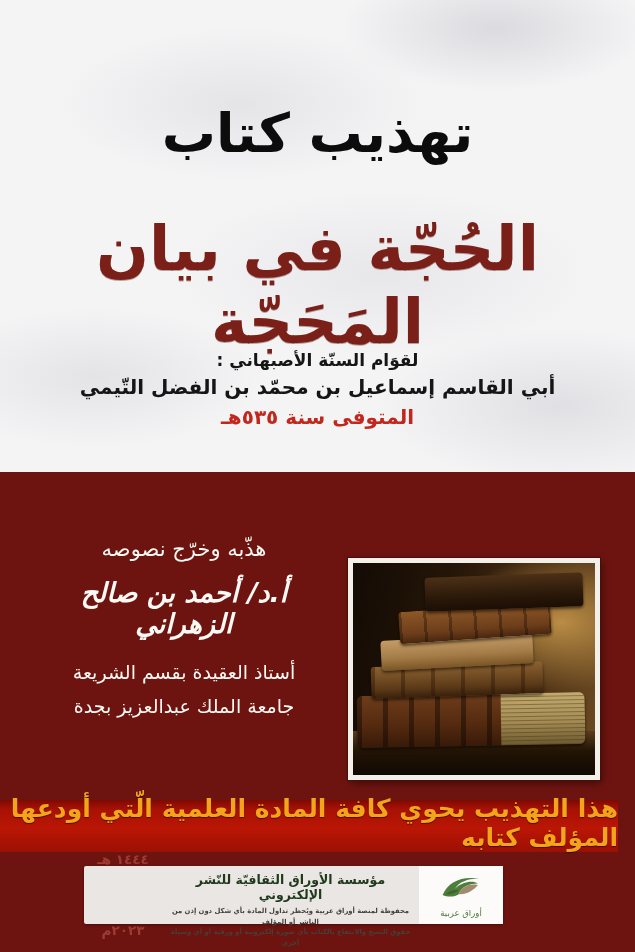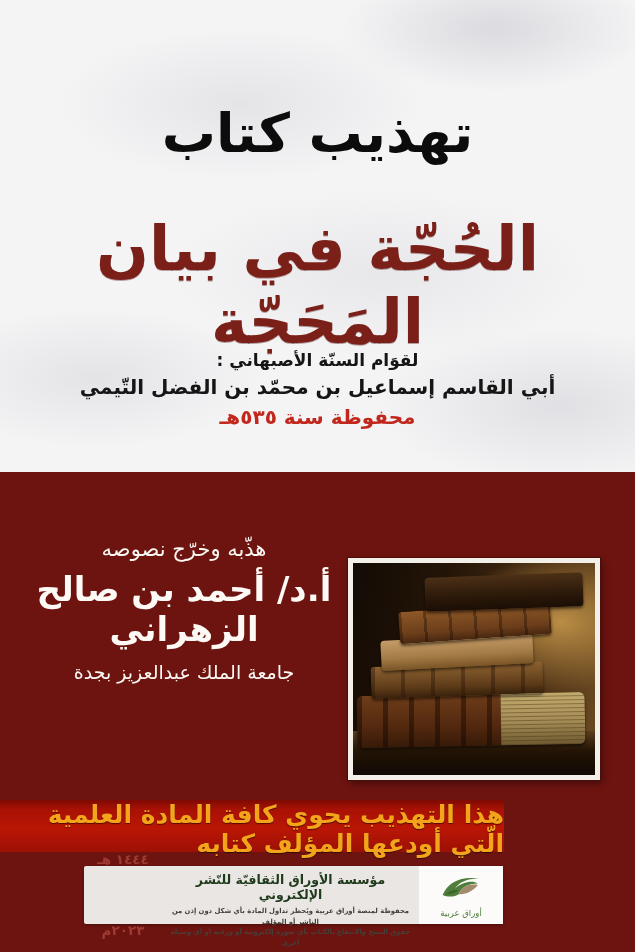--- a/index.html
+++ b/index.html
@@ -24,21 +24,21 @@
     text-shadow:0 1px 0 rgba(60,10,8,.35); }
   .author-block { position:absolute; top:350px; left:0; width:635px; text-align:center; direction:rtl; }
   .author-intro { font-size:17px; font-weight:bold; color:#151515; }
   .author-name  { font-size:20px; font-weight:bold; color:#151515; margin-top:5px; }
   .author-death { font-size:20px; font-weight:bold; color:#c1271c; margin-top:6px; }
 
   
   .editor-block { position:absolute; top:537px; left:28px; width:312px; text-align:center;
     color:#fdf9f4; direction:rtl; }
   .editor-intro { font-size:21px; }
-  .editor-name  { font-size:34px; font-weight:bold; margin-top:8px; }
+  .editor-name  { font-size:27px; font-weight:bold; margin-top:16px;font-style:italic; }
   .editor-line1 { font-size:19px; margin-top:22px; }
   .editor-line2 { font-size:19px; margin-top:12px; }
 
   .photo-frame { position:absolute; left:348px; top:558px; width:252px; height:222px;
     background:#f3f0ea; padding:5px; box-shadow:0 0 0 1px #4a0d09, 2px 3px 8px rgba(0,0,0,.45); }
   .photo { position:relative; width:242px; height:212px; overflow:hidden;
     background:
       radial-gradient(ellipse 150px 95px at 86% 28%, rgba(192,146,72,.95), rgba(90,60,25,0) 72%),
       linear-gradient(100deg, #130b05 0%, #241507 35%, #4a2f14 70%, #6d4b23 100%); }
   .shelf { position:absolute; bottom:0; left:0; width:100%; height:44px;
@@ -57,23 +57,23 @@
   .b5 { left:4px; top:131px; width:228px; height:52px; transform:rotate(-1deg); border-radius:6px;
     overflow:hidden; }
   .b5-spine { position:absolute; left:0; top:0; width:63%; height:100%;
     background:repeating-linear-gradient(90deg, rgba(15,5,2,.45) 0 5px, rgba(0,0,0,0) 5px 26px),
                linear-gradient(180deg,#6e3d1a,#53290f 60%,#371a08); }
   .b5-pages { position:absolute; right:0; top:0; width:37%; height:100%;
     background:repeating-linear-gradient(0deg, rgba(70,52,18,.45) 0 1px, rgba(0,0,0,0) 1px 4px),
                linear-gradient(180deg,#c3ab6e,#a58c55 55%,#6e5a30); }
 
   
-  .banner { position:absolute; top:800px; left:0; width:504px; height:52px;
+  .banner { position:absolute; top:800px; left:0; width:618px; height:52px;
     background:linear-gradient(180deg,#7e0a02 0%, #a81104 18%, #ba1605 55%, #9c1004 100%);
-    display:flex; align-items:flex-start; justify-content:center; direction:rtl; }
+    display:flex; align-items:flex-end; justify-content:center; direction:rtl; }
   .banner-text { font-size:25px; font-weight:bold; color:#f2a51b; text-shadow:0 1px 1px rgba(0,0,0,.5); }
 
   
   .footer-bar { position:absolute; top:866px; left:84px; width:419px; height:58px;
     background:#e9e6e3; border-radius:2px; display:flex; direction:rtl; align-items:stretch;
     box-shadow:0 1px 3px rgba(0,0,0,.4); }
   .logo-patch { width:84px; background:#fcfbfa; display:flex; flex-direction:column;
     align-items:center; justify-content:center; }
   .logo-label { font-size:8.5px; color:#4e7d3c; margin-top:1px; }
   .pub-center { flex:1; text-align:center; padding:6px 4px 17px; direction:rtl; }
@@ -90,26 +90,27 @@
 
   <div class="top-bg"></div>
 
   <div class="series-title">تهذيب كتاب</div>
 
   <div class="main-title">الحُجّة في بيان المَحَجّة</div>
 
   <div class="author-block">
     <div class="author-intro">لقوَام السنّة الأصبهاني :</div>
     <div class="author-name">أبي القاسم إسماعيل بن محمّد بن الفضل التّيمي</div>
-    <div class="author-death">محفوظة سنة ٥٣٥هـ</div>
+    <div class="author-death">المتوفى سنة ٥٣٥هـ</div>
   </div>
 
   <div class="editor-block">
     <div class="editor-intro">هذّبه وخرّج نصوصه</div>
     <div class="editor-name">أ.د/ أحمد بن صالح الزهراني</div>
+    <div class="editor-line1">أستاذ العقيدة بقسم الشريعة</div>
     <div class="editor-line2">جامعة الملك عبدالعزيز بجدة</div>
   </div>
 
   <div class="photo-frame">
     <div class="photo">
       <div class="shelf"></div>
       <div class="book b5">
         <div class="b5-spine"></div>
         <div class="b5-pages"></div>
       </div>

